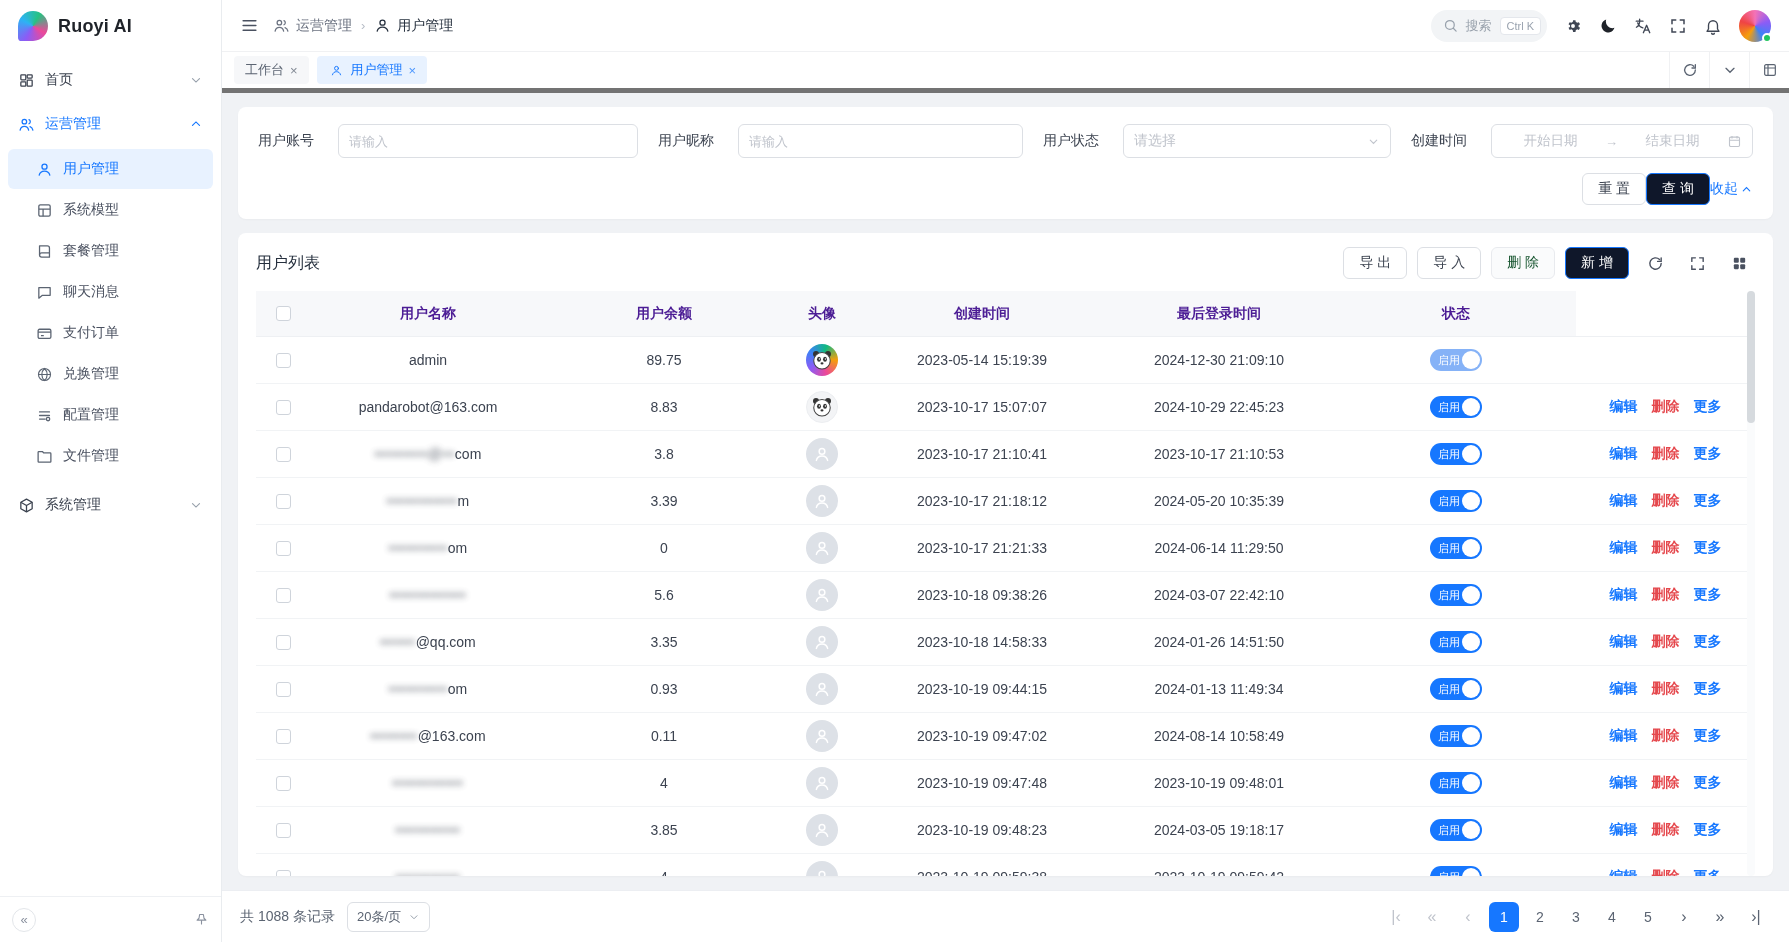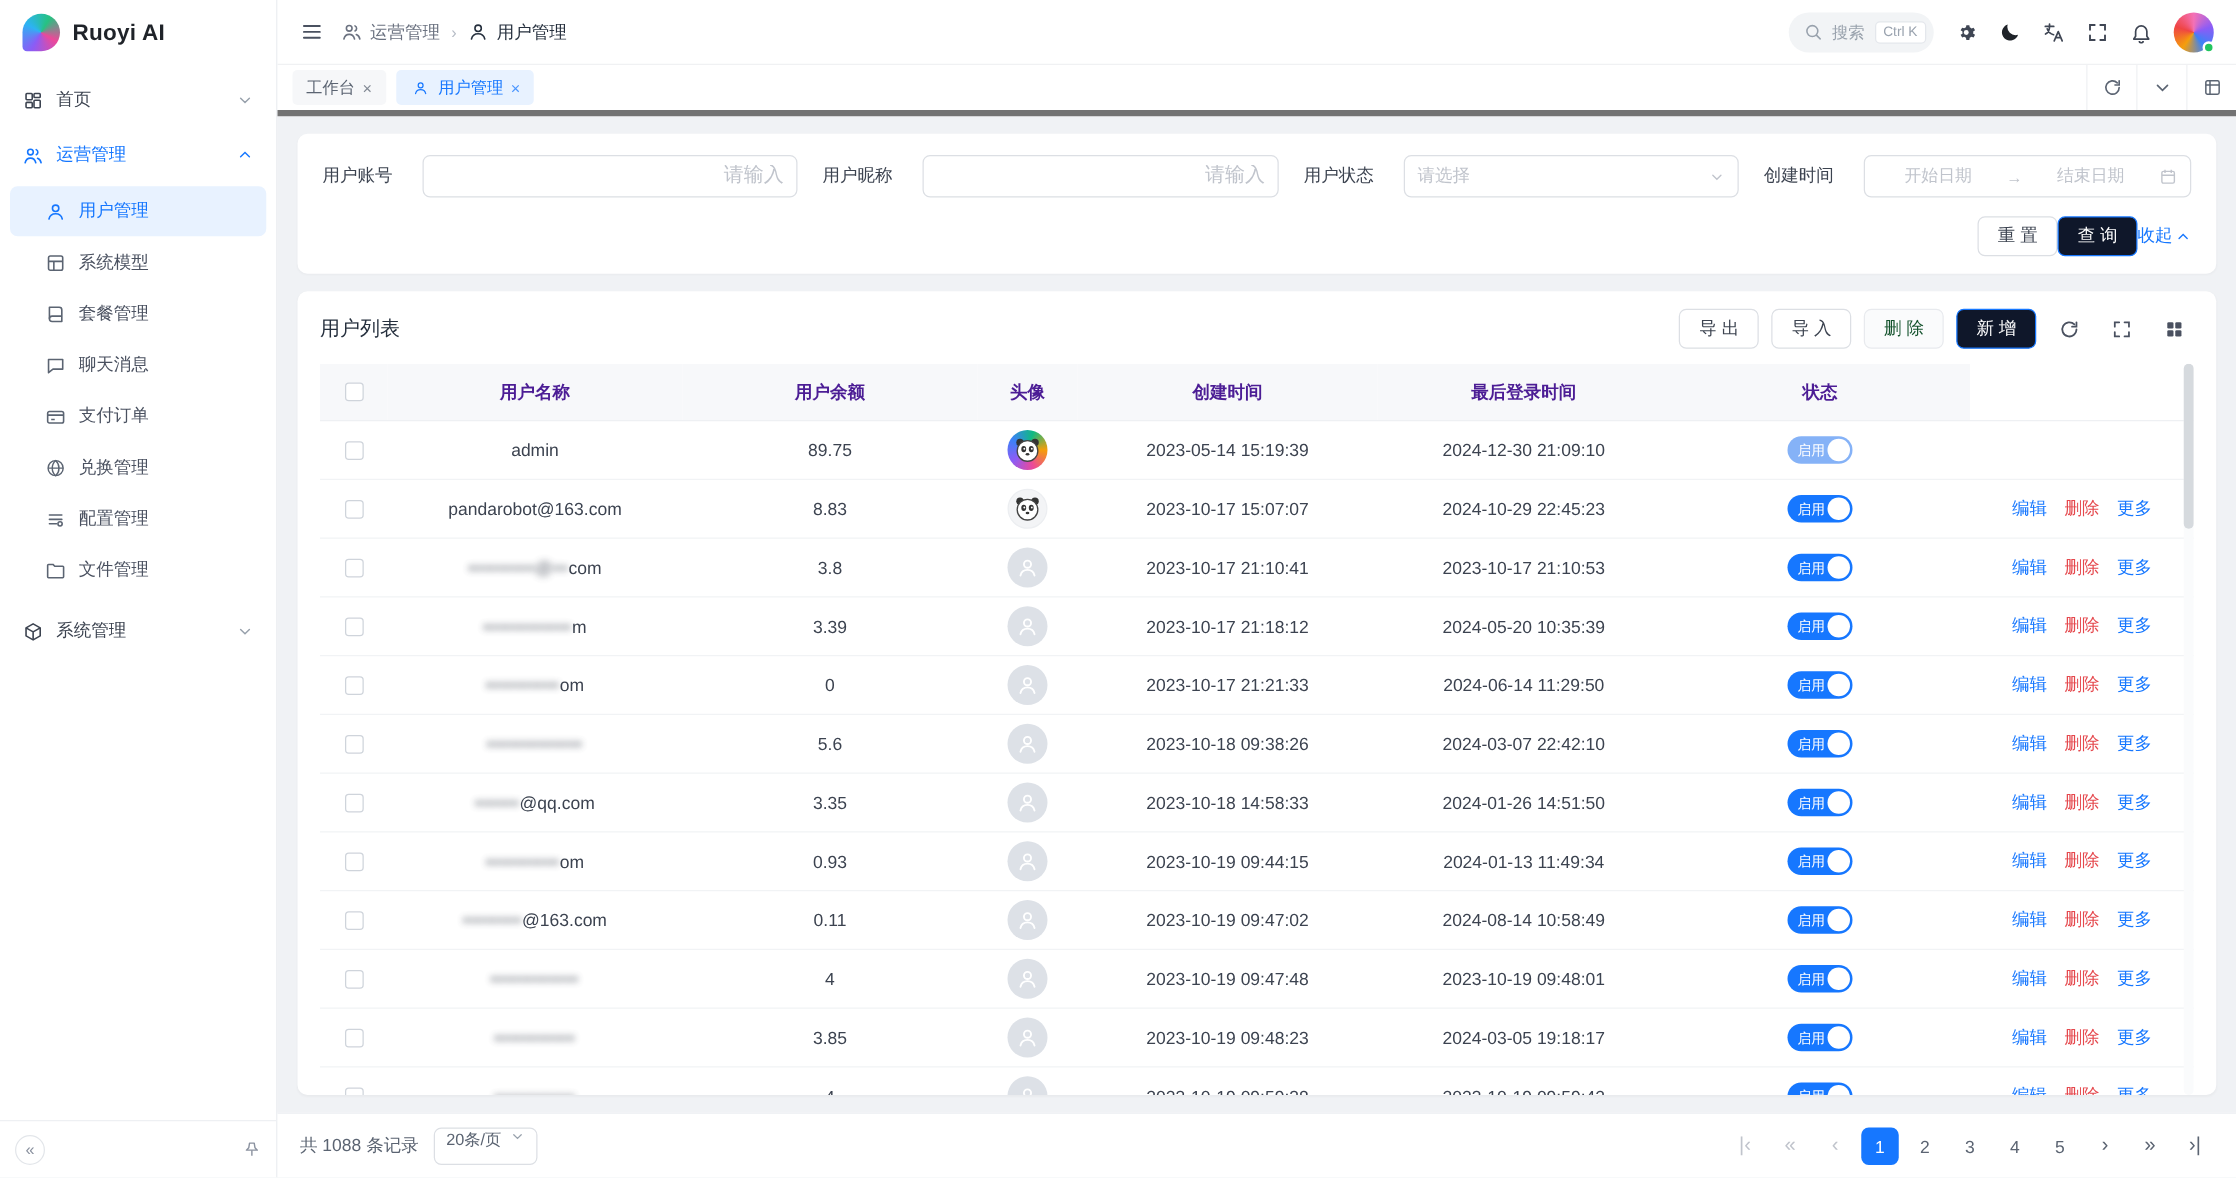--- a/index.html
+++ b/index.html
@@ -64,21 +64,21 @@
   .tab-action svg { width:16px; height:16px; }
 
   .content { flex:1; padding:14px 16px; display:flex; flex-direction:column; gap:14px; min-height:0; overflow:hidden; }
   .card { background:#fff; border-radius:8px; box-shadow:0 1px 2px rgba(16,24,40,.03); }
 
   
   .filter-card { padding:17px 20px 14px; flex-shrink:0; }
   .filter-row { display:flex; align-items:center; justify-content:space-between; gap:14px; }
   .f-field { display:flex; align-items:center; gap:24px; color:#3c4350; white-space:nowrap; }
   .f-control { height:34px; border:1px solid #dcdfe4; border-radius:6px; display:flex; align-items:center; padding:0 10px; background:#fff; color:#c0c4cc; gap:6px; }
-  .f-control input { border:none; outline:none; width:100%; font-size:16px; font-family:inherit; color:#3c4350; background:transparent;text-align:right; }
+  .f-control input { border:none; outline:none; width:100%; font-size:13px; font-family:inherit; color:#3c4350; background:transparent; }
   .f-control input::placeholder { color:#c0c4cc; }
   .w1 { width:300px; } .w2 { width:285px; } .w3 { width:268px; } .w4 { width:262px; }
   .sel-text { flex:1; font-size:14px; }
   .f-control .chev { margin-left:auto; color:#c0c4cc; display:flex; }
   .f-control .chev svg { width:13px; height:13px; }
   .dr-ph { flex:1; text-align:center; font-size:13.5px; }
   .dr-arrow { color:#c0c4cc; font-size:13px; }
   .cal-icon { color:#c0c4cc; display:flex; }
   .cal-icon svg { width:15px; height:15px; }
   .filter-actions { display:flex; justify-content:flex-end; align-items:center; margin-top:15px; }
@@ -108,29 +108,29 @@
   .av { width:32px; height:32px; border-radius:50%; display:flex; align-items:center; justify-content:center; overflow:hidden; flex-shrink:0; }
   .av svg { width:24px; height:24px; }
   .av.person { background:#dde1e7; }
   .av.person svg { width:18px; height:18px; }
   .av.panda { background:#f3f4f6; border:1px solid #eceef1; }
   .av.panda-color { background:conic-gradient(from 90deg,#f59e0b,#ec4899,#8b5cf6,#3b82f6,#10b981,#f59e0b); }
   .switch { width:52px; height:22px; border-radius:11px; background:#1677ff; position:relative; display:flex; align-items:center; cursor:pointer; flex-shrink:0; }
   .switch .sw-label { color:#fff; font-size:11px; margin-left:8px; }
   .switch .sw-knob { position:absolute; right:2px; top:2px; width:18px; height:18px; border-radius:50%; background:#fff; }
   .switch.dim { background:#85b2f7; }
-  .actions a { color:#1677ff; margin:0 7px; text-decoration:none; cursor:pointer; }
+  .actions a { color:#1677ff; margin:0 7px; text-decoration:none; cursor:pointer;font-weight:bold; }
   .actions a.danger { color:#e5484d; }
   .v-scroll { position:absolute; right:0; top:0; bottom:0; width:8px; background:#fafbfc; border-radius:4px; }
   .v-thumb { width:8px; height:132px; background:#d6dade; border-radius:4px; }
 
   
   .page-footer { height:52px; background:#fff; border-top:1px solid #eceef2; display:flex; align-items:center; justify-content:space-between; padding:0 18px; flex-shrink:0; }
   .pf-left { display:flex; align-items:center; gap:12px; color:#5b6472; }
-  .size-select { height:30px; border:1px solid #dcdfe4; border-radius:6px; display:flex; align-items:flex-start; gap:7px; padding:0 9px; font-size:13px; color:#5b6472; background:#fff; cursor:pointer; }
+  .size-select { height:30px; border:1px solid #dcdfe4; border-radius:6px; display:flex; align-items:center; gap:7px; padding:0 9px; font-size:13px; color:#5b6472; background:#fff; cursor:pointer; }
   .size-select svg { width:12px; height:12px; color:#98a1ac; }
   .pager { display:flex; align-items:center; gap:6px; }
   .pg-btn { min-width:30px; height:30px; padding:0 4px; border:none; background:none; border-radius:6px; display:flex; align-items:center; justify-content:center; font-size:14px; color:#5b6472; cursor:pointer; font-family:inherit; }
   .pg-btn.nav { color:#c0c4cc; font-size:16px; }
   .pg-btn.nav.on { color:#5b6472; }
   .pg-btn.current { background:#1677ff; color:#fff; }
 </style>
 </head>
 <body>
 

